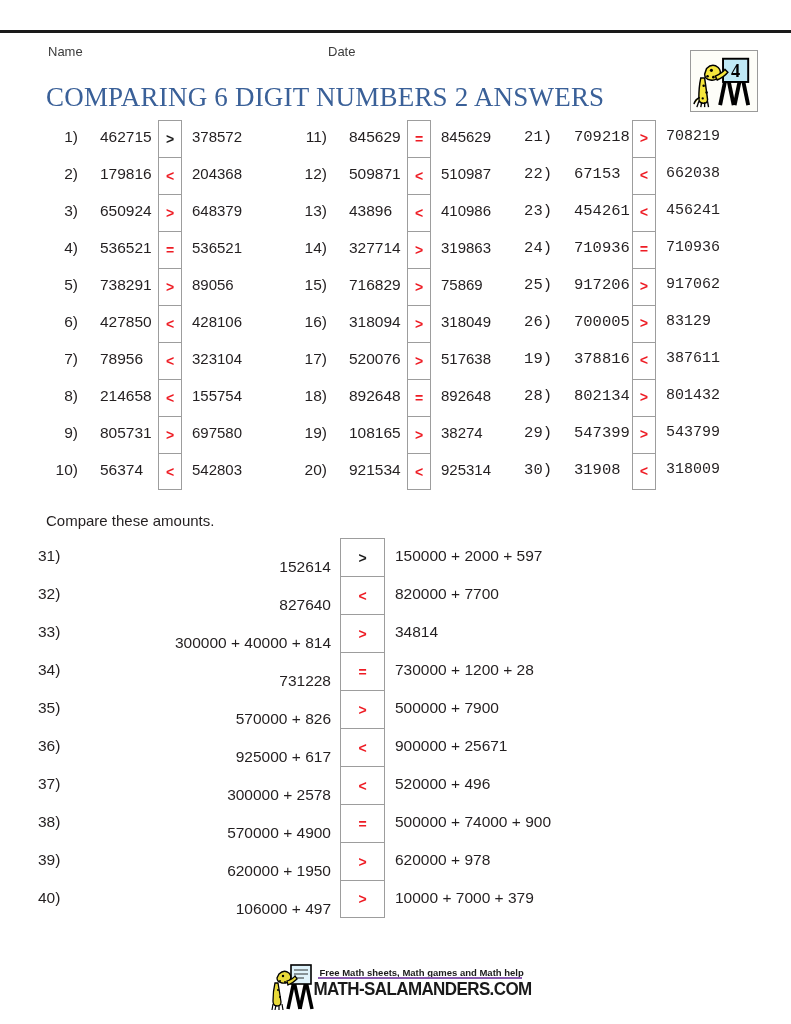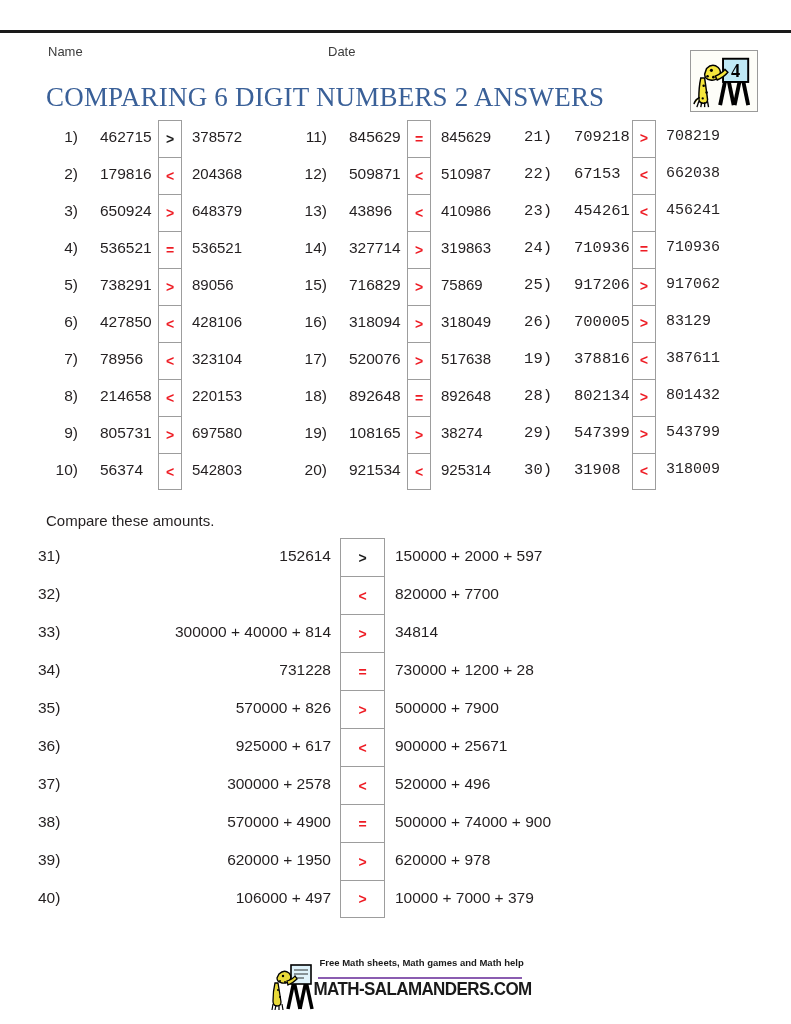--- a/index.html
+++ b/index.html
@@ -160,21 +160,21 @@
     position: absolute;
     left: 38px;
     top: 9px;
     width: 34px;
     text-align: left;
     font-size: 15.5px;
   }
   .crow .cleft {
     position: absolute;
     left: 95px;
-    top: 9px;
+    top: 20px;
     width: 236px;
     text-align: right;
     font-size: 15.5px;
     white-space: nowrap;
   }
   .crow .cbox {
     position: absolute;
     left: 340px;
     top: 0;
     width: 45px;
@@ -209,21 +209,21 @@
   }
   #footer-inner {
     position: relative;
     margin: 0 auto;
     width: 252px;
     height: 58px;
   }
   #footer-tag {
     position: absolute;
     left: 50px;
-    top: 0;
+    top: 10px;
     font-size: 9.5px;
     font-weight: 700;
     color: #1a1a1a;
     white-space: nowrap;
   }
   #footer-rule {
     position: absolute;
     left: 48px;
     top: 20px;
     width: 204px;
@@ -340,21 +340,21 @@
     <div class="prow">
         <span class="pnum">7)</span>
         <span class="pleft">78956</span>
         <span class="pbox" style="color: rgb(238, 28, 36);">&lt;</span>
         <span class="pright">323104</span>
       </div>
     <div class="prow">
         <span class="pnum">8)</span>
         <span class="pleft">214658</span>
         <span class="pbox" style="color: rgb(238, 28, 36);">&lt;</span>
-        <span class="pright">220153</span>
+        <span class="pright">155754</span>
       </div>
     <div class="prow">
         <span class="pnum">9)</span>
         <span class="pleft">805731</span>
         <span class="pbox" style="color: rgb(238, 28, 36);">&gt;</span>
         <span class="pright">697580</span>
       </div>
     <div class="prow">
         <span class="pnum">10)</span>
         <span class="pleft">56374</span>
@@ -494,20 +494,21 @@
 
 <div id="compare-grid">
   <div class="crow">
       <span class="cnum">31)</span>
       <span class="cleft">152614</span>
       <span class="cbox ink-black" style="color: rgb(26, 26, 26);">&gt;</span>
       <span class="cright">150000 + 2000 + 597</span>
     </div>
   <div class="crow">
       <span class="cnum">32)</span>
+      <span class="cleft">827640</span>
       <span class="cbox" style="color: rgb(238, 28, 36);">&lt;</span>
       <span class="cright">820000 + 7700</span>
     </div>
   <div class="crow">
       <span class="cnum">33)</span>
       <span class="cleft">300000 + 40000 + 814</span>
       <span class="cbox" style="color: rgb(238, 28, 36);">&gt;</span>
       <span class="cright">34814</span>
     </div>
   <div class="crow">

